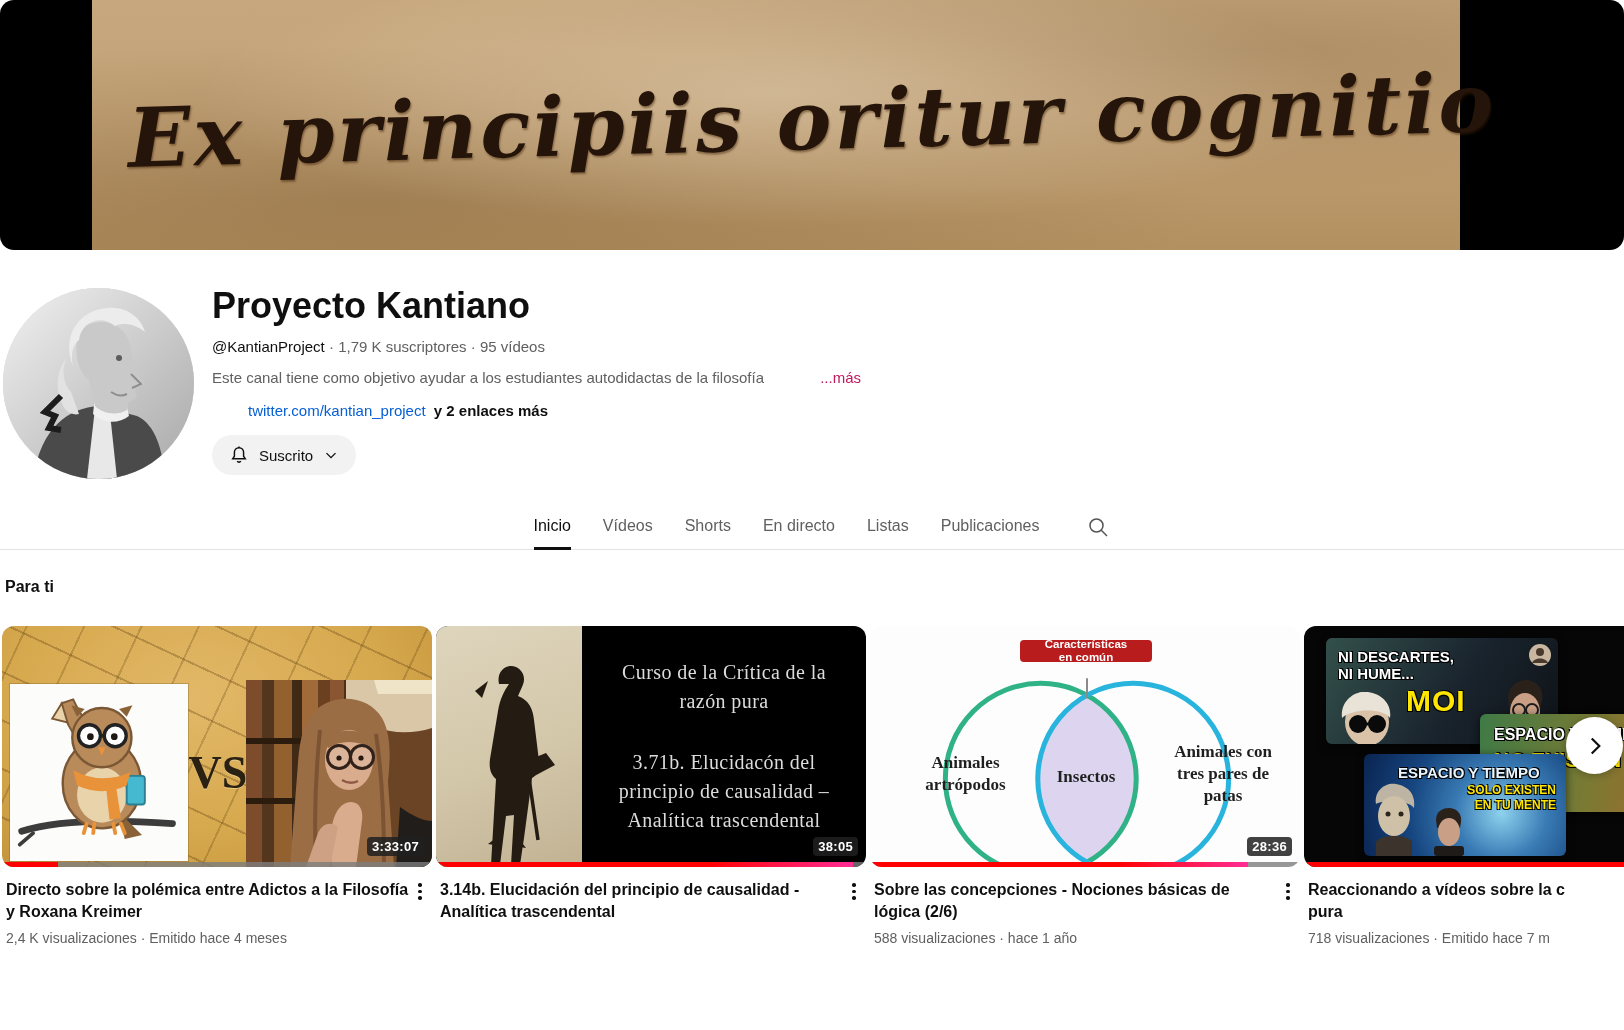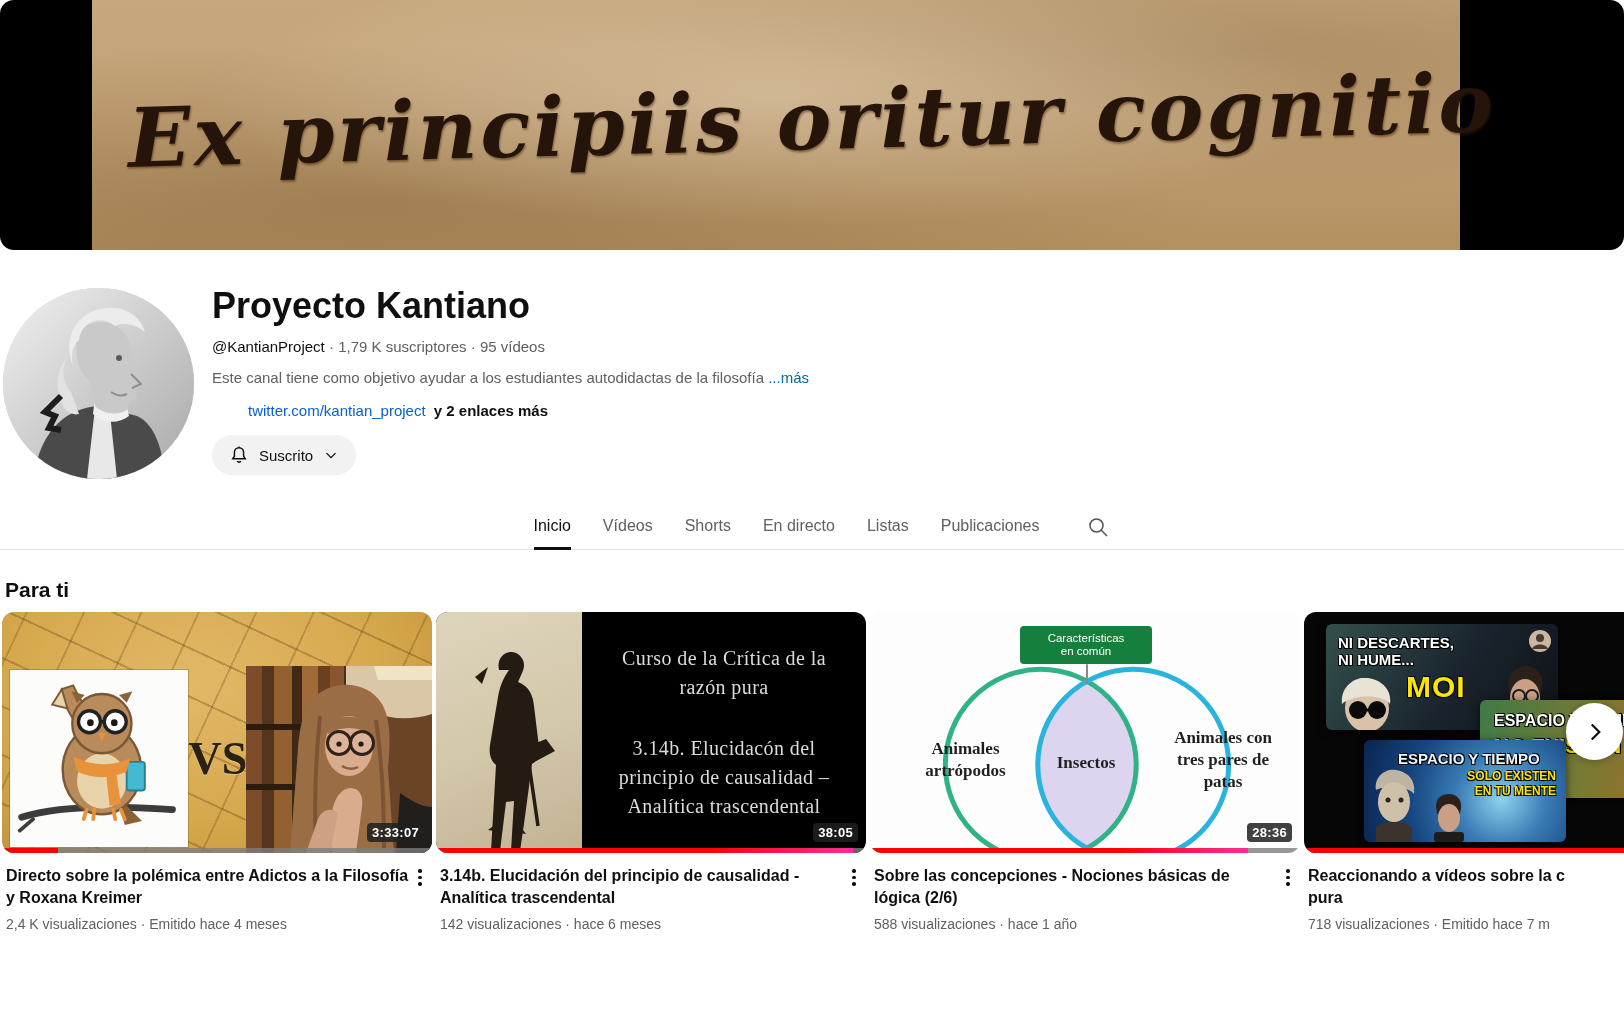--- a/index.html
+++ b/index.html
@@ -22,40 +22,40 @@
 
   
   .channel { display:flex; padding:38px 0 0 3px; }
   .avatar { width:191px; height:191px; border-radius:50%; overflow:hidden; flex:none;
     background:linear-gradient(135deg,#efefef,#b9b9b9); }
   .channel-info { margin-left:18px; padding-top:0; }
   .channel-title { font-size:36px; font-weight:700; line-height:1; margin-bottom:14px; }
   .handle-row { font-size:15px; color:#606060; margin-bottom:14px; }
   .handle { font-weight:400; color:#0f0f0f; }
   .desc-row { font-size:15px; color:#606060; margin-bottom:16px; }
-  .more { color:#0369a1; }
+  .more { color:#be185d; margin-left:52px; }
   .links-row { font-size:15px; margin-bottom:16px; }
   .link { color:#065fd4;margin-left:36px; }
   .links-more { font-weight:700; color:#0f0f0f; margin-left:4px; }
   .sub-btn { display:inline-flex; align-items:center; gap:9px; height:40px;
     padding:0 16px; border:none; border-radius:20px; background:#f2f2f2;
     font-family:inherit; font-size:15px; font-weight:500; color:#0f0f0f; cursor:pointer; }
 
   
   .tabs { display:flex; align-items:center; gap:32px; margin-top:26px;
     padding-left:19px; border-bottom:1px solid #e3e3e3;justify-content:center; }
   .tab { position:relative; padding:12px 0 14px; font-size:16px; font-weight:500;
     color:#606060; cursor:pointer; }
   .tab.active { color:#0f0f0f; }
   .tab.active::after { content:""; position:absolute; left:0; right:0; bottom:-1px;
     height:3px; background:#0f0f0f; }
   .tab-search { margin-left:14px; display:flex; align-items:center; cursor:pointer; }
 
   
-  .section-title { font-size:21px; font-weight:700; margin:28px 0 10px 5px; }
+  .section-title { font-size:16px; font-weight:700; margin:28px 0 30px 5px; }
 
   
   .row { position:relative; display:flex; gap:4px; padding-left:2px; width:1624px; }
   .card { width:430px; flex:none; }
   .thumb { position:relative; height:241px; border-radius:12px; overflow:hidden; background:#111; }
   .badge { position:absolute; right:8px; bottom:11px; background:rgba(32,32,32,.85);
     color:#fff; font-size:13px; font-weight:700; letter-spacing:.3px;
     padding:2px 5px; border-radius:4px; z-index:5;margin-left:37px; }
   .track { position:absolute; left:0; right:0; bottom:0; height:5px;
     background:rgba(125,125,125,.8); z-index:4; }
@@ -87,22 +87,22 @@
     background:linear-gradient(160deg,#ded5bd 0%,#d3c7a9 55%,#c2b294 100%); }
   .t2-right { position:absolute; left:146px; right:0; top:0; bottom:0;
     display:flex; flex-direction:column; align-items:center; justify-content:center;
     text-align:center; font-family:"Liberation Serif", serif; color:#dcdcdc;
     font-size:20px; line-height:29px; letter-spacing:.4px; }
   .t2-gap { height:32px; }
 
   
   .t3 { background:#fdfdfd; }
   .t3 svg { position:absolute; inset:0; }
-  .t3-callout { position:absolute; left:150px; top:14px; width:132px; height:38px;
-    background:#15803d; border-radius:4px; color:#fff; font-size:11.5px; font-weight:400;
+  .t3-callout { position:absolute; left:150px; top:14px; width:132px; height:22px;
+    background:#b91c1c; border-radius:4px; color:#fff; font-size:11.5px; font-weight:700;
     display:flex; flex-direction:column; align-items:center; justify-content:center;
     line-height:13px; z-index:3; }
   .t3-label { position:absolute; font-family:"Liberation Serif", serif; font-weight:700;
     font-size:17px; color:#1f1f1f; text-align:center; line-height:22px; z-index:2; }
   .t3-left-label  { left:28px;  top:126px; width:135px; }
   .t3-center-label{ left:166px; top:140px; width:100px; }
   .t3-right-label { left:288px; top:115px; width:130px; }
 
   
   .t4 { background:#060606; }
@@ -320,41 +320,40 @@
           <path d="M78 140 l32 -13 9 12 -30 16 z" fill="#241b12"></path>
           <path d="M93 152 l9 62" stroke="#241b12" stroke-width="3.5"></path>
           <path d="M52 55 l-13 10 7 7 z" fill="#241b12"></path>
           <path d="M60 212 l-8 6 12 2 z M84 214 l-6 6 12 2 z" fill="#241b12"></path>
         </svg>
       </div>
       <div class="t2-right">
         <div>Curso de la Crítica de la</div>
         <div>razón pura</div>
         <div class="t2-gap"></div>
-        <div>3.14b. Elucidacón del</div>
+        <div>3.71b. Elucidacón del</div>
         <div>principio de causalidad –</div>
         <div>Analítica trascendental</div>
       </div>
       <div class="badge">38:05</div>
       <div class="track">
         <div class="fill grad" style="width: 97%;"></div>
       </div>
     </div>
     <div class="info-row">
       <div class="titles">
         <div>3.14b. Elucidación del principio de causalidad -</div>
         <div>Analítica trascendental</div>
       </div>
       <div class="kebab">
           <i></i>
           <i></i>
           <i></i>
         </div>
     </div>
-    <div class="meta">142 visualizaciones · hace 6 meses</div>
   </div>
 
   <div class="card">
     <div class="thumb t3">
       <svg viewBox="0 0 428 241">
         <defs>
             <clipPath id="leftClip">
               <circle cx="170" cy="152" r="95"></circle>
             </clipPath>
           </defs>

